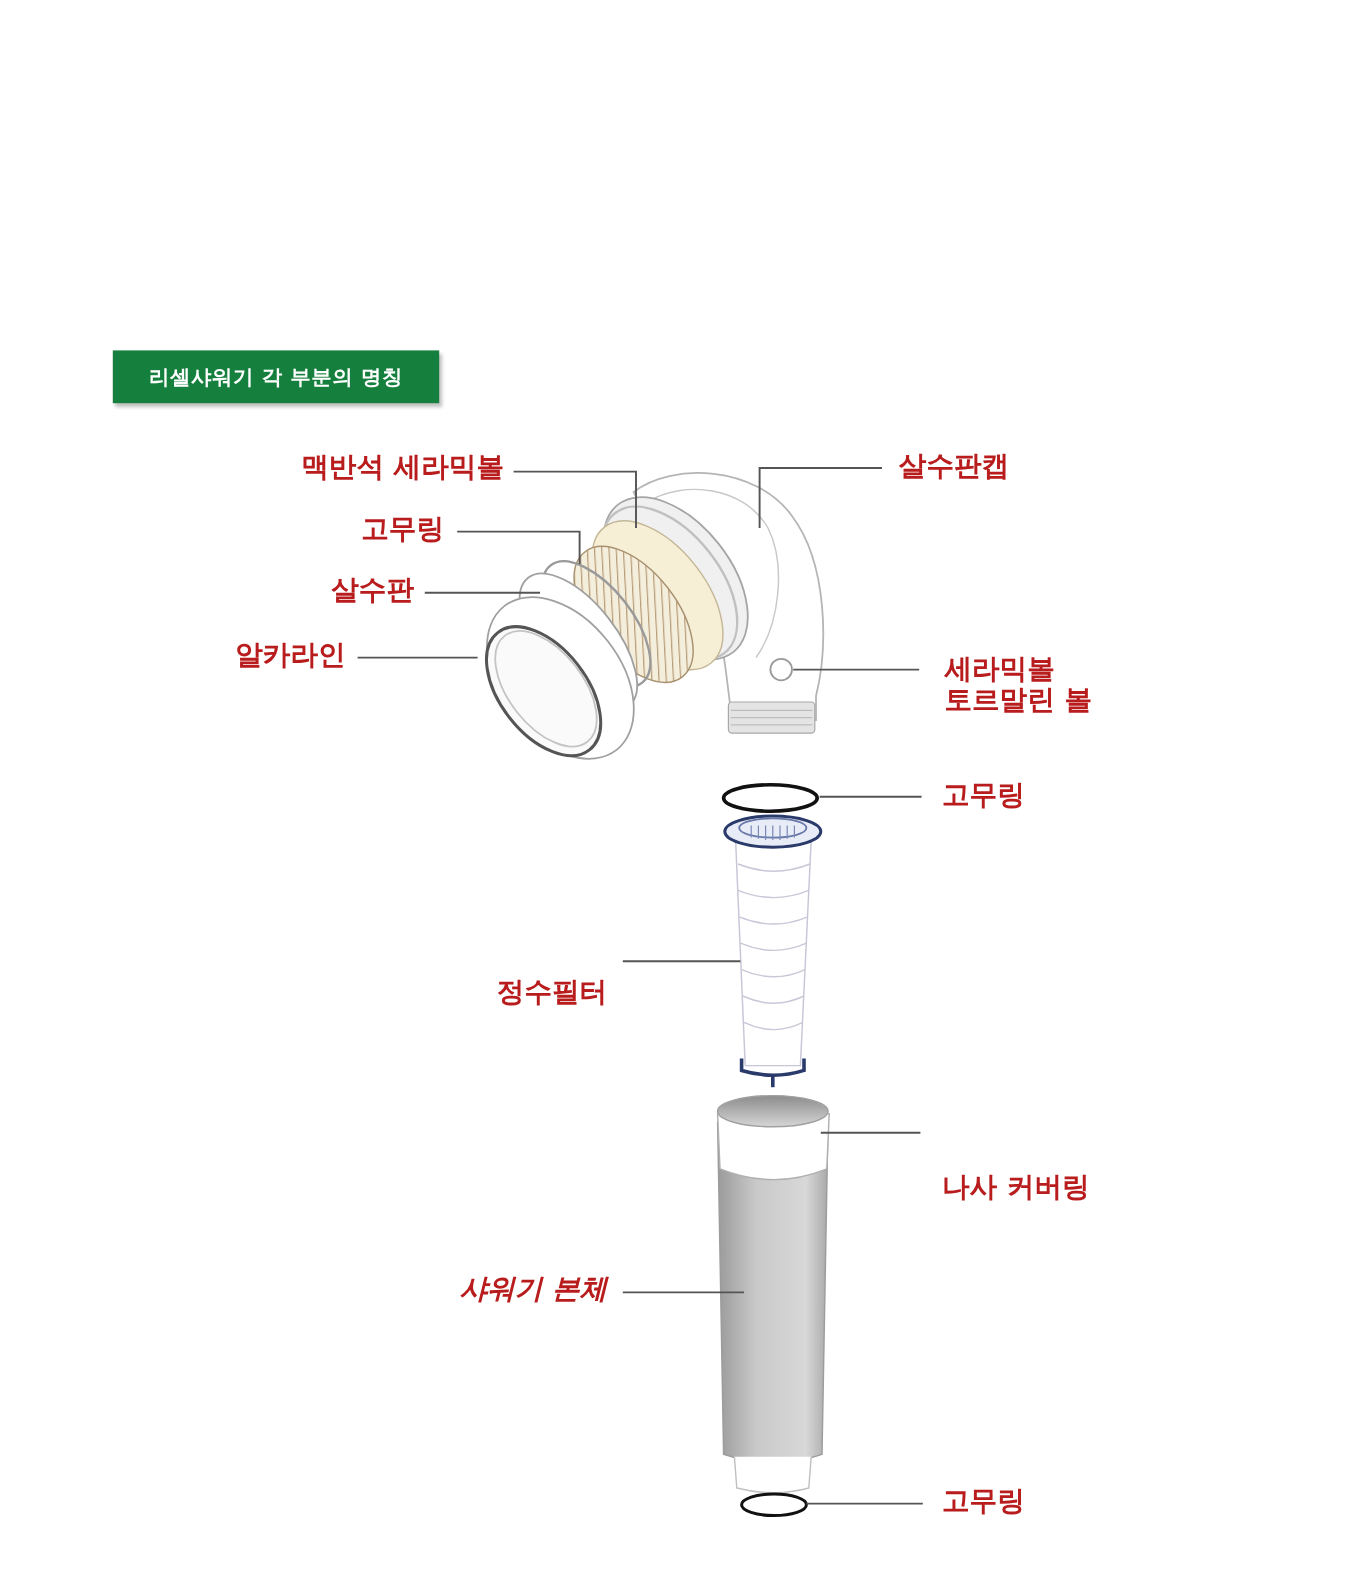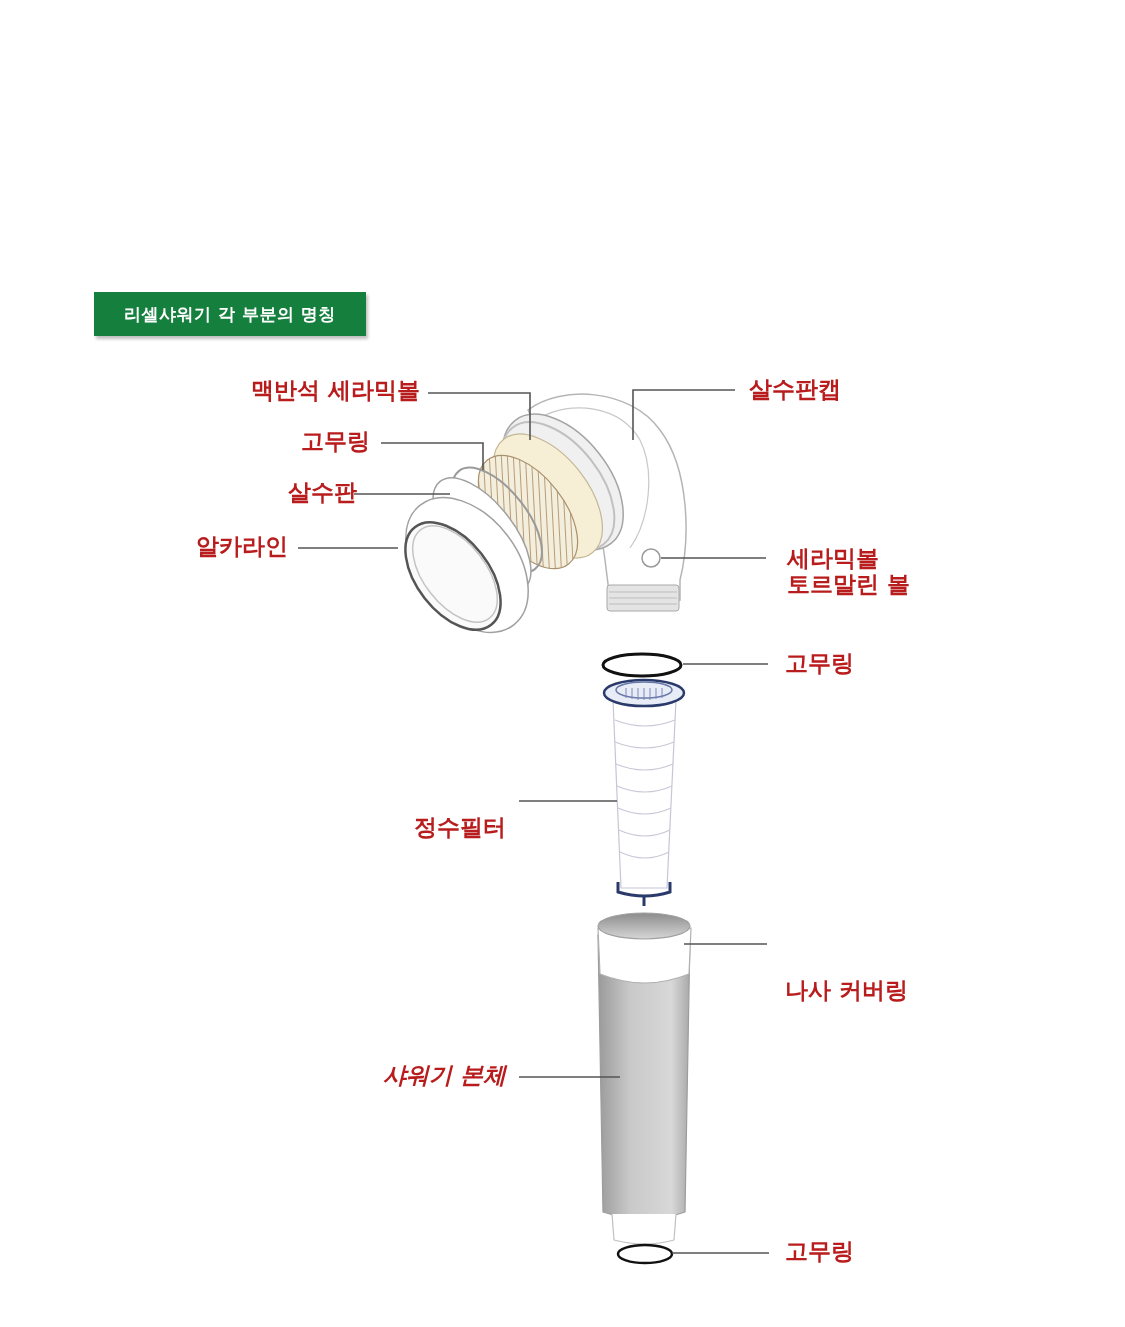--- a/index.html
+++ b/index.html
@@ -123,21 +123,21 @@
     <line x1="683" y1="664" x2="768" y2="664"></line>
     <line x1="519" y1="801" x2="617" y2="801"></line>
     <line x1="684" y1="944" x2="767" y2="944"></line>
     <line x1="519" y1="1077" x2="620" y2="1077"></line>
     <line x1="672" y1="1253" x2="769" y2="1253"></line>
   </g>
 </svg>
 
 <div class="lbl right" style="left:230px; top:377px; width:190px;">맥반석 세라믹볼</div>
 <div class="lbl right" style="left:270px; top:428px; width:100px;">고무링</div>
-<div class="lbl right" style="left:252px; top:479px; width:105px;">살수판</div>
+<div class="lbl right" style="left:240px; top:479px; width:105px;">살수판</div>
 <div class="lbl right" style="left:160px; top:533px; width:128px;">알카라인</div>
 <div class="lbl" style="left:749px; top:376px;">살수판캡</div>
 <div class="lbl" style="left:787px; top:545px;">
   <div>세라믹볼</div>
   <div>토르말린 볼</div>
 </div>
 <div class="lbl" style="left:785px; top:650px;">고무링</div>
 <div class="lbl right" style="left:390px; top:786px; width:116px;margin-top:28px;">정수필터</div>
 <div class="lbl" style="left:785px; top:977px;">나사 커버링</div>
 <div class="lbl right" style="left:360px; top:1062px; width:146px;font-style:italic;">샤워기 본체</div>

